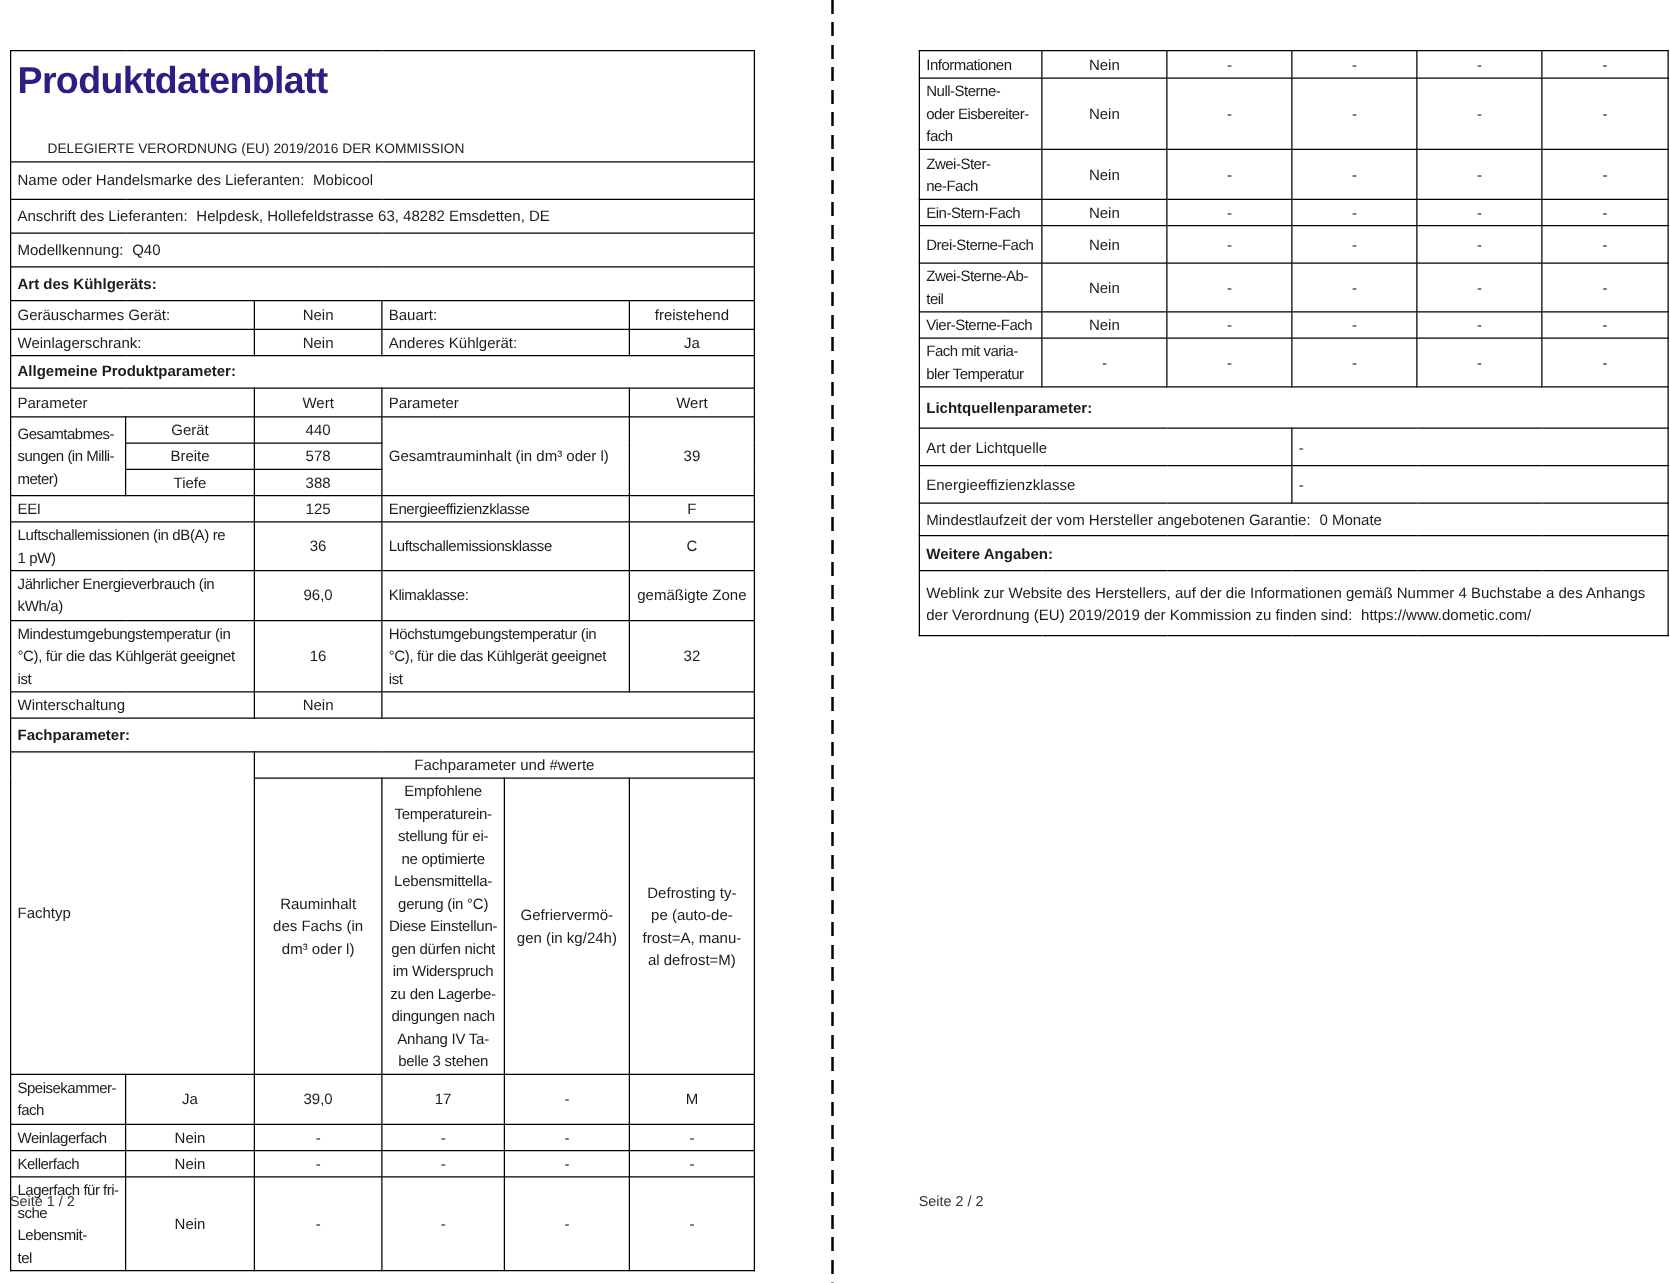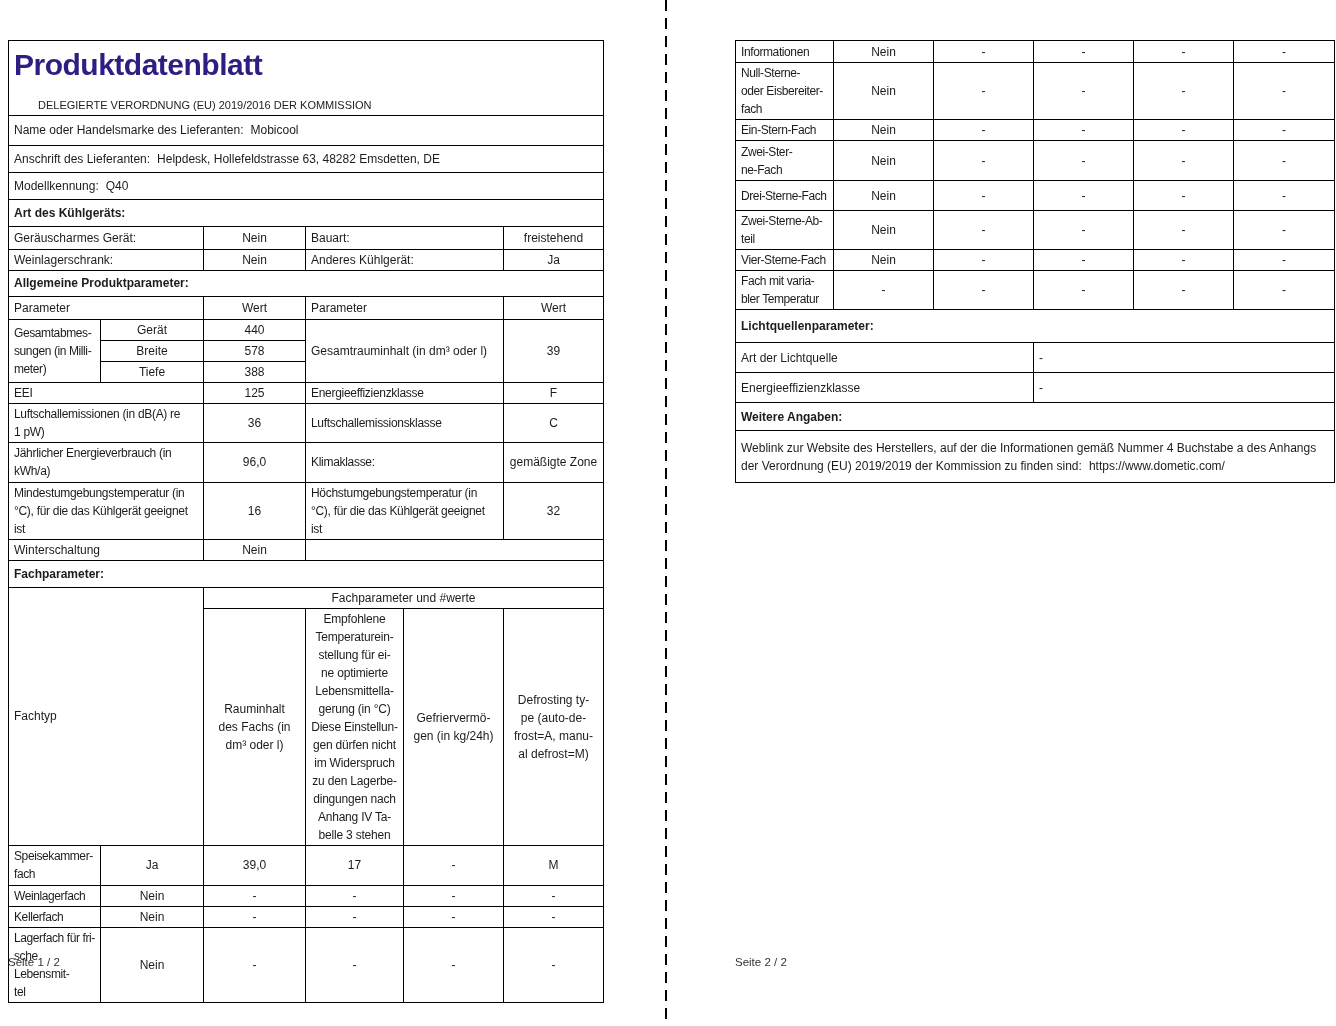--- a/index.html
+++ b/index.html
@@ -17,21 +17,21 @@
     overflow:hidden;
   }
   [data-bind] { white-space:pre-line; }
   .c  { text-align:center; }
   .b  { font-weight:bold; }
   .sm   { font-size:11.8px; letter-spacing:-0.4px; padding:1px 3px; }
   .plabel { font-size:11.8px; letter-spacing:-0.3px; }
   .tight { font-size:10.8px; line-height:17.3px; letter-spacing:-0.2px; padding:1px 2px; }
   .title-cell { padding:4px 6px 2px 4px; vertical-align:top; }
   .doc-title { font-size:30px; font-weight:bold; margin:0; color:var(--title-color,#2e1d82); letter-spacing:-0.5px; }
-  .doc-sub { font-size:11px; margin-top:10px; color:#222;padding-left:24px; }
+  .doc-sub { font-size:11px; margin-top:24px; color:#222;padding-left:24px; }
   .kv .lab { font-weight:normal; }
   .kv .val { margin-left:7px; }
   .footer { position:absolute; top:956px; text-align:left; font-size:11.5px; color:#333; }
   .divider {
     position:absolute; left:665px; top:0; width:2px; height:1026px;
     background:repeating-linear-gradient(to bottom, #000 0 11px, transparent 11px 18px);
   }
   .weblink-cell { line-height:1.85; padding:4px 7px; }
   .tall-pad { padding-top:3px; padding-bottom:3px; }
 </style>
@@ -250,37 +250,37 @@
   <tr style="height:57px">
     <td class="sm" data-bind="page2.fach_rows.1.label">Null-Sterne-
 oder Eisbereiter-
 fach</td>
     <td class="c" data-bind="page2.fach_rows.1.present">Nein</td>
     <td class="c" data-bind="page2.fach_rows.1.c1">-</td>
     <td class="c" data-bind="page2.fach_rows.1.c2">-</td>
     <td class="c" data-bind="page2.fach_rows.1.c3">-</td>
     <td class="c" data-bind="page2.fach_rows.1.c4">-</td>
   </tr>
-  <tr style="height:21px">
-    <td class="sm" data-bind="page2.fach_rows.2.label">Ein-Stern-Fach</td>
-    <td class="c" data-bind="page2.fach_rows.2.present">Nein</td>
-    <td class="c" data-bind="page2.fach_rows.2.c1">-</td>
-    <td class="c" data-bind="page2.fach_rows.2.c2">-</td>
-    <td class="c" data-bind="page2.fach_rows.2.c3">-</td>
-    <td class="c" data-bind="page2.fach_rows.2.c4">-</td>
-  </tr>
   <tr style="height:40px">
     <td class="sm" data-bind="page2.fach_rows.3.label">Zwei-Ster-
 ne-Fach</td>
     <td class="c" data-bind="page2.fach_rows.3.present">Nein</td>
     <td class="c" data-bind="page2.fach_rows.3.c1">-</td>
     <td class="c" data-bind="page2.fach_rows.3.c2">-</td>
     <td class="c" data-bind="page2.fach_rows.3.c3">-</td>
     <td class="c" data-bind="page2.fach_rows.3.c4">-</td>
   </tr>
+  <tr style="height:21px">
+    <td class="sm" data-bind="page2.fach_rows.2.label">Ein-Stern-Fach</td>
+    <td class="c" data-bind="page2.fach_rows.2.present">Nein</td>
+    <td class="c" data-bind="page2.fach_rows.2.c1">-</td>
+    <td class="c" data-bind="page2.fach_rows.2.c2">-</td>
+    <td class="c" data-bind="page2.fach_rows.2.c3">-</td>
+    <td class="c" data-bind="page2.fach_rows.2.c4">-</td>
+  </tr>
   <tr style="height:30px">
     <td class="sm" data-bind="page2.fach_rows.4.label">Drei-Sterne-Fach</td>
     <td class="c" data-bind="page2.fach_rows.4.present">Nein</td>
     <td class="c" data-bind="page2.fach_rows.4.c1">-</td>
     <td class="c" data-bind="page2.fach_rows.4.c2">-</td>
     <td class="c" data-bind="page2.fach_rows.4.c3">-</td>
     <td class="c" data-bind="page2.fach_rows.4.c4">-</td>
   </tr>
   <tr style="height:39px">
     <td class="sm" data-bind="page2.fach_rows.6.label">Zwei-Sterne-Ab-
@@ -315,20 +315,25 @@
 
   <tr style="height:30px">
     <td colspan="3" data-bind="page2.licht_rows.0.label">Art der Lichtquelle</td>
     <td colspan="3" data-bind="page2.licht_rows.0.value">-</td>
   </tr>
   <tr style="height:30px">
     <td colspan="3" data-bind="page2.licht_rows.1.label">Energieeffizienzklasse</td>
     <td colspan="3" data-bind="page2.licht_rows.1.value">-</td>
   </tr>
 
+  <tr style="height:26px">
+    <td colspan="6" class="kv">
+      <span class="lab" data-bind="page2.garantie.label">Mindestlaufzeit der vom Hersteller angebotenen Garantie:</span><span class="val" data-bind="page2.garantie.value">0 Monate</span>
+    </td>
+  </tr>
 
   <tr style="height:28px">
     <td colspan="6" class="b" data-bind="page2.section_weitere">Weitere Angaben:</td>
   </tr>
 
   <tr style="height:52px">
     <td colspan="6" class="kv weblink-cell tall-pad">
       <span class="lab" data-bind="page2.weblink.label">Weblink zur Website des Herstellers, auf der die Informationen gemäß Nummer 4 Buchstabe a des Anhangs der Verordnung (EU) 2019/2019 der Kommission zu finden sind:</span><span class="val" data-bind="page2.weblink.value">https://www.dometic.com/</span>
     </td>
   </tr>

